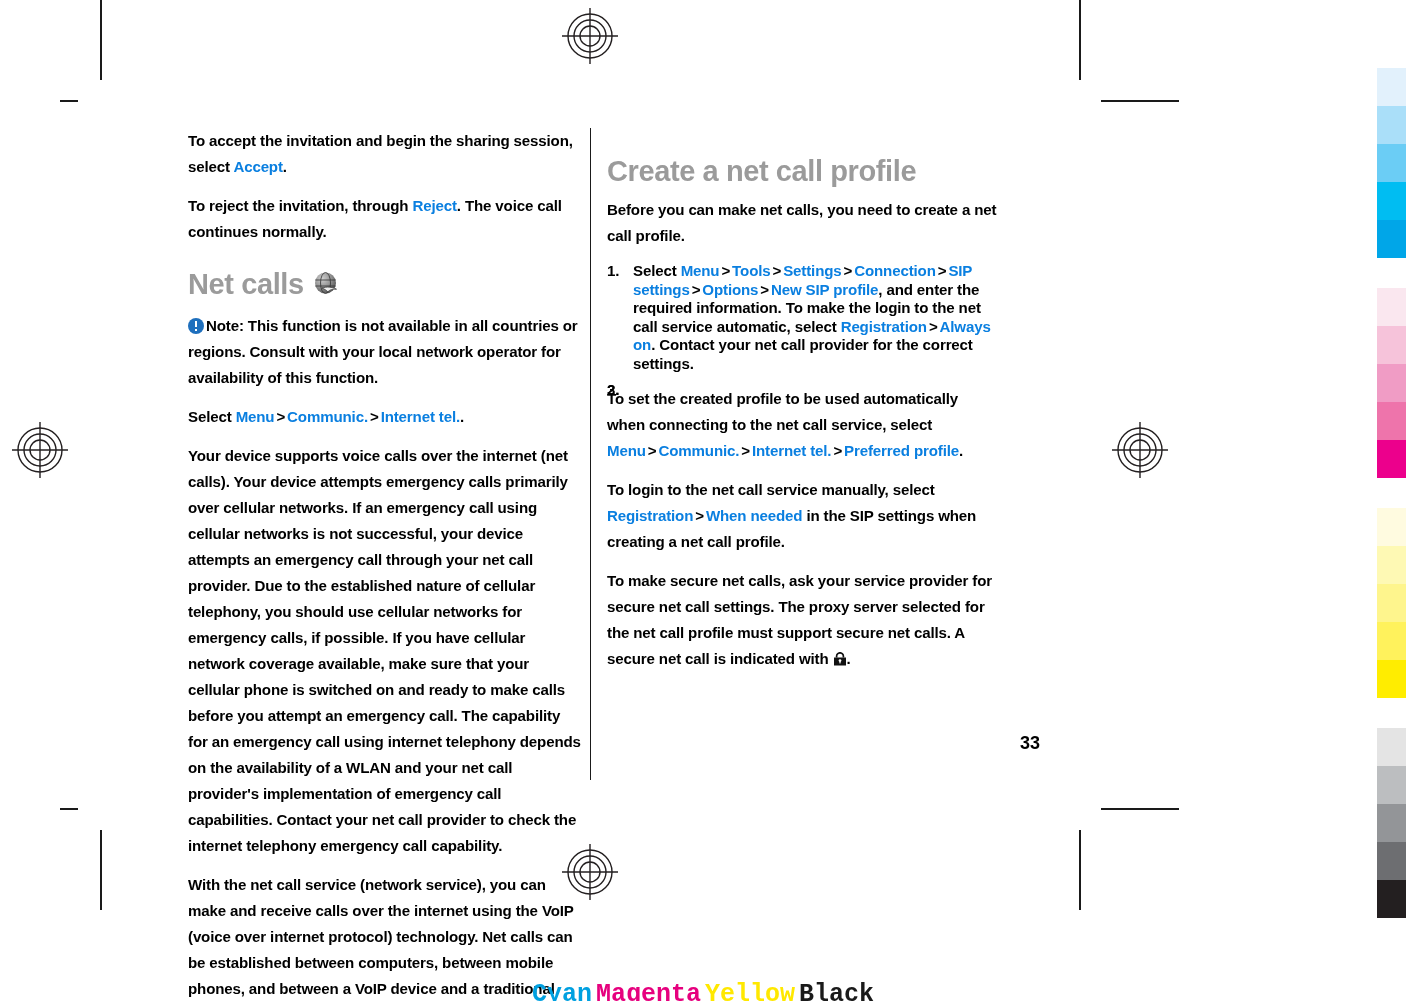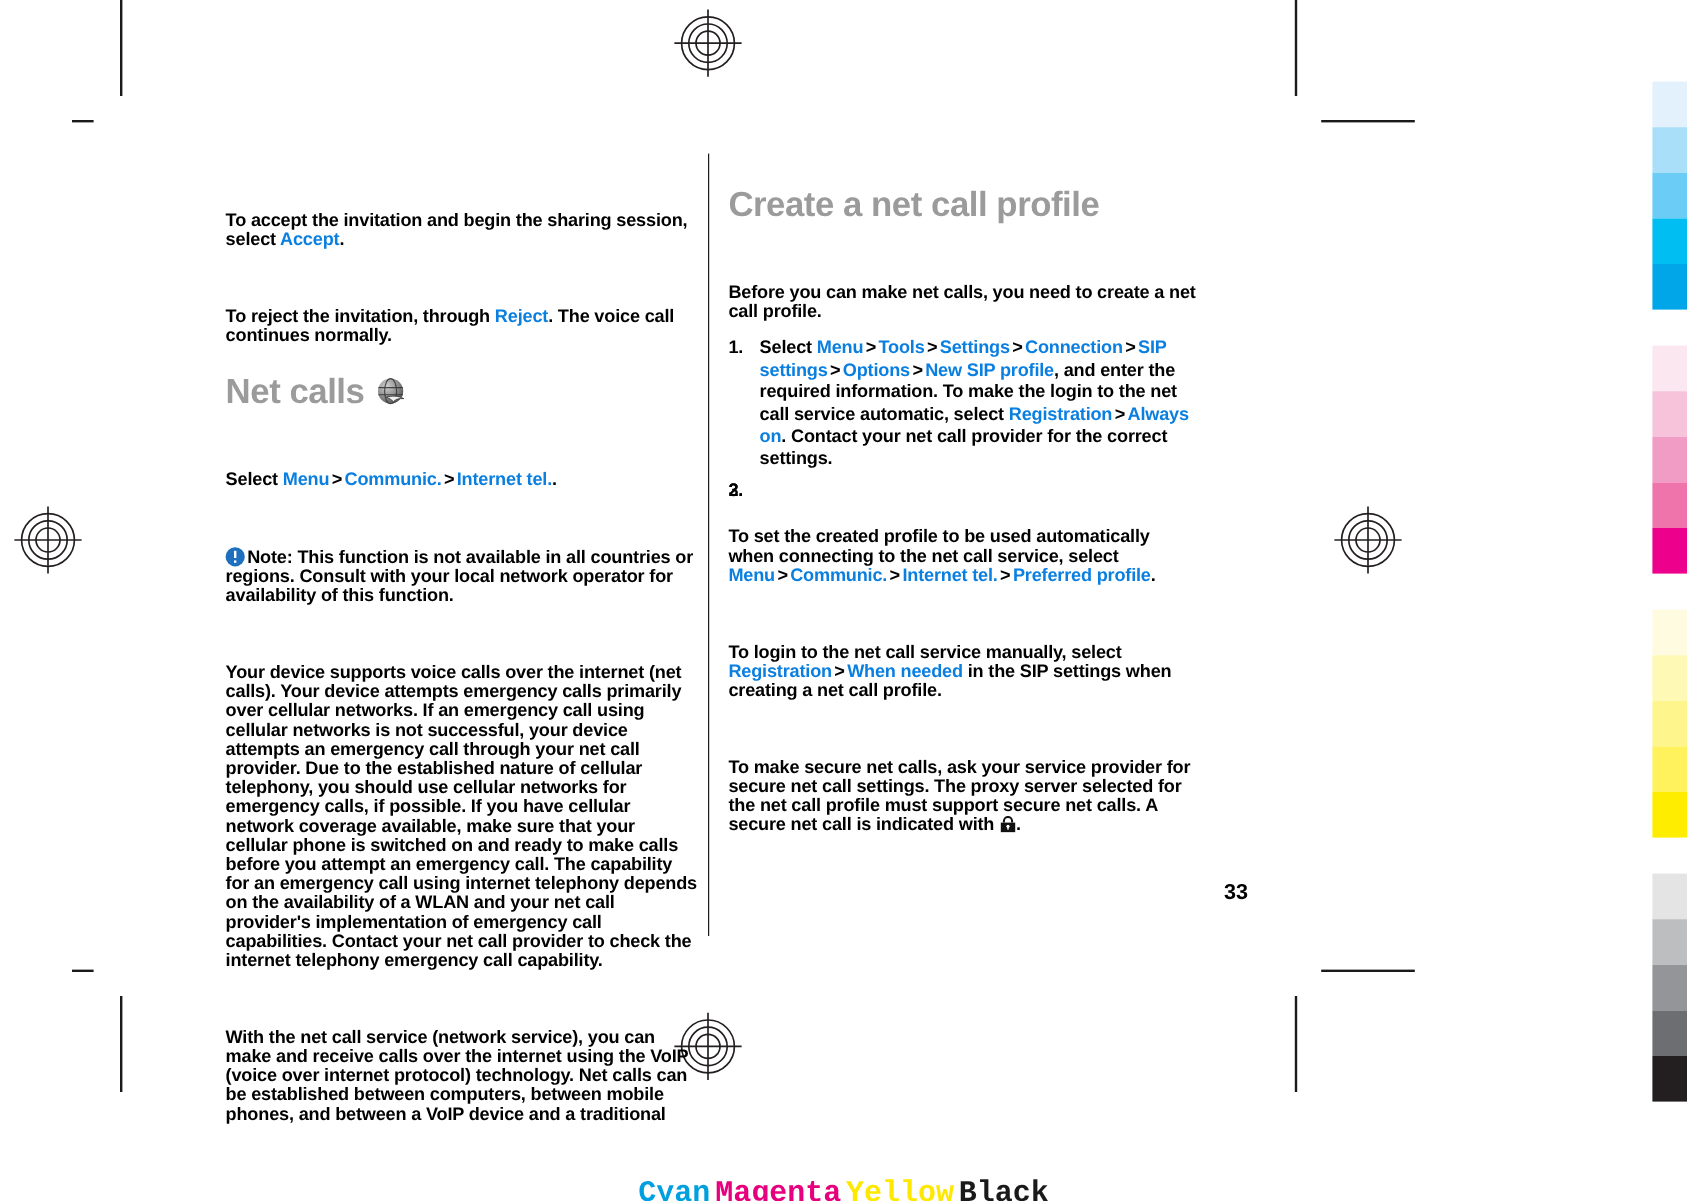--- a/index.html
+++ b/index.html
@@ -37,45 +37,44 @@
 
   .divider {
     position:absolute;
     left:590px; top:128px;
     width:1px; height:652px;
     background:#1a1a1a;
   }
 
   p.body {
     font-size:15.1px;
-    line-height:16px;
+    line-height:26px;
     color:#000000;
     font-weight:bold;
     margin-bottom:13px;
     letter-spacing:-0.15px;
-    margin-top:48px;
   }
   p.body:last-child { margin-bottom:0; }
 
   .ui { color:#0a7fe0; font-weight:bold; }
   .gt { color:#000; font-weight:bold; padding:0 2px; }
 
   h1.heading {
     font-size:29px;
     line-height:34px;
     font-weight:bold;
     color:#9b9b9b;
     letter-spacing:-0.4px;
     margin-top:22px;
     margin-bottom:12px;
     display:flex;
     align-items:center;
     gap:9px;
   }
-  h1.heading.tight { margin-top:26px; margin-bottom:20px; }
+  h1.heading.tight { margin-top:26px; margin-bottom:9px; }
 
   .note-line { text-indent:0; }
   .note-ico {
     display:inline-block;
     width:16px; height:16px;
     border-radius:50%;
     background:#1e6fbd;
     position:relative;
     vertical-align:-3px;
     margin-right:2px;
@@ -247,26 +246,26 @@
           <circle cx="12.5" cy="13" r="10.5" fill="url(#gl)"></circle>
           <g fill="none" stroke="#2e2e2e" stroke-width="0.9" opacity="0.85">
             <ellipse cx="12.5" cy="13" rx="5" ry="10.5"></ellipse>
             <path d="M2.3 10h20.4M2.3 16h20.4"></path>
           </g>
           <path d="M9 18c5-1.5 9.5-1.3 14.5 1.2-4.3-.3-6.4.4-8.6 2.6C13.3 20.2 11.4 19 9 18z" fill="#efefef" stroke="#3a3a3a" stroke-width="0.8" stroke-linejoin="round"></path>
         </svg>
       </span>
     </h1>
 
+    <p class="body note-line">
+      <span class="note-ico"></span><span class="note-label">Note:</span><span> This function is not available in all countries or regions. Consult with your local network operator for availability of this function.</span>
+    </p>
+
     <p class="body">
       <span>Select </span><span class="ui">Menu</span><span class="gt">&gt;</span><span class="ui">Communic.</span><span class="gt">&gt;</span><span class="ui">Internet tel.</span><span>.</span>
-    </p>
-
-    <p class="body note-line">
-      <span class="note-ico"></span><span class="note-label">Note:</span><span> This function is not available in all countries or regions. Consult with your local network operator for availability of this function.</span>
     </p>
 
     <p class="body">Your device supports voice calls over the internet (net calls). Your device attempts emergency calls primarily over cellular networks. If an emergency call using cellular networks is not successful, your device attempts an emergency call through your net call provider. Due to the established nature of cellular telephony, you should use cellular networks for emergency calls, if possible. If you have cellular network coverage available, make sure that your cellular phone is switched on and ready to make calls before you attempt an emergency call. The capability for an emergency call using internet telephony depends on the availability of a WLAN and your net call provider's implementation of emergency call capabilities. Contact your net call provider to check the internet telephony emergency call capability.</p>
 
     <p class="body">With the net call service (network service), you can make and receive calls over the internet using the VoIP (voice over internet protocol) technology. Net calls can be established between computers, between mobile phones, and between a VoIP device and a traditional</p>
   </div>
 
   <div class="col col-right">
 
 

